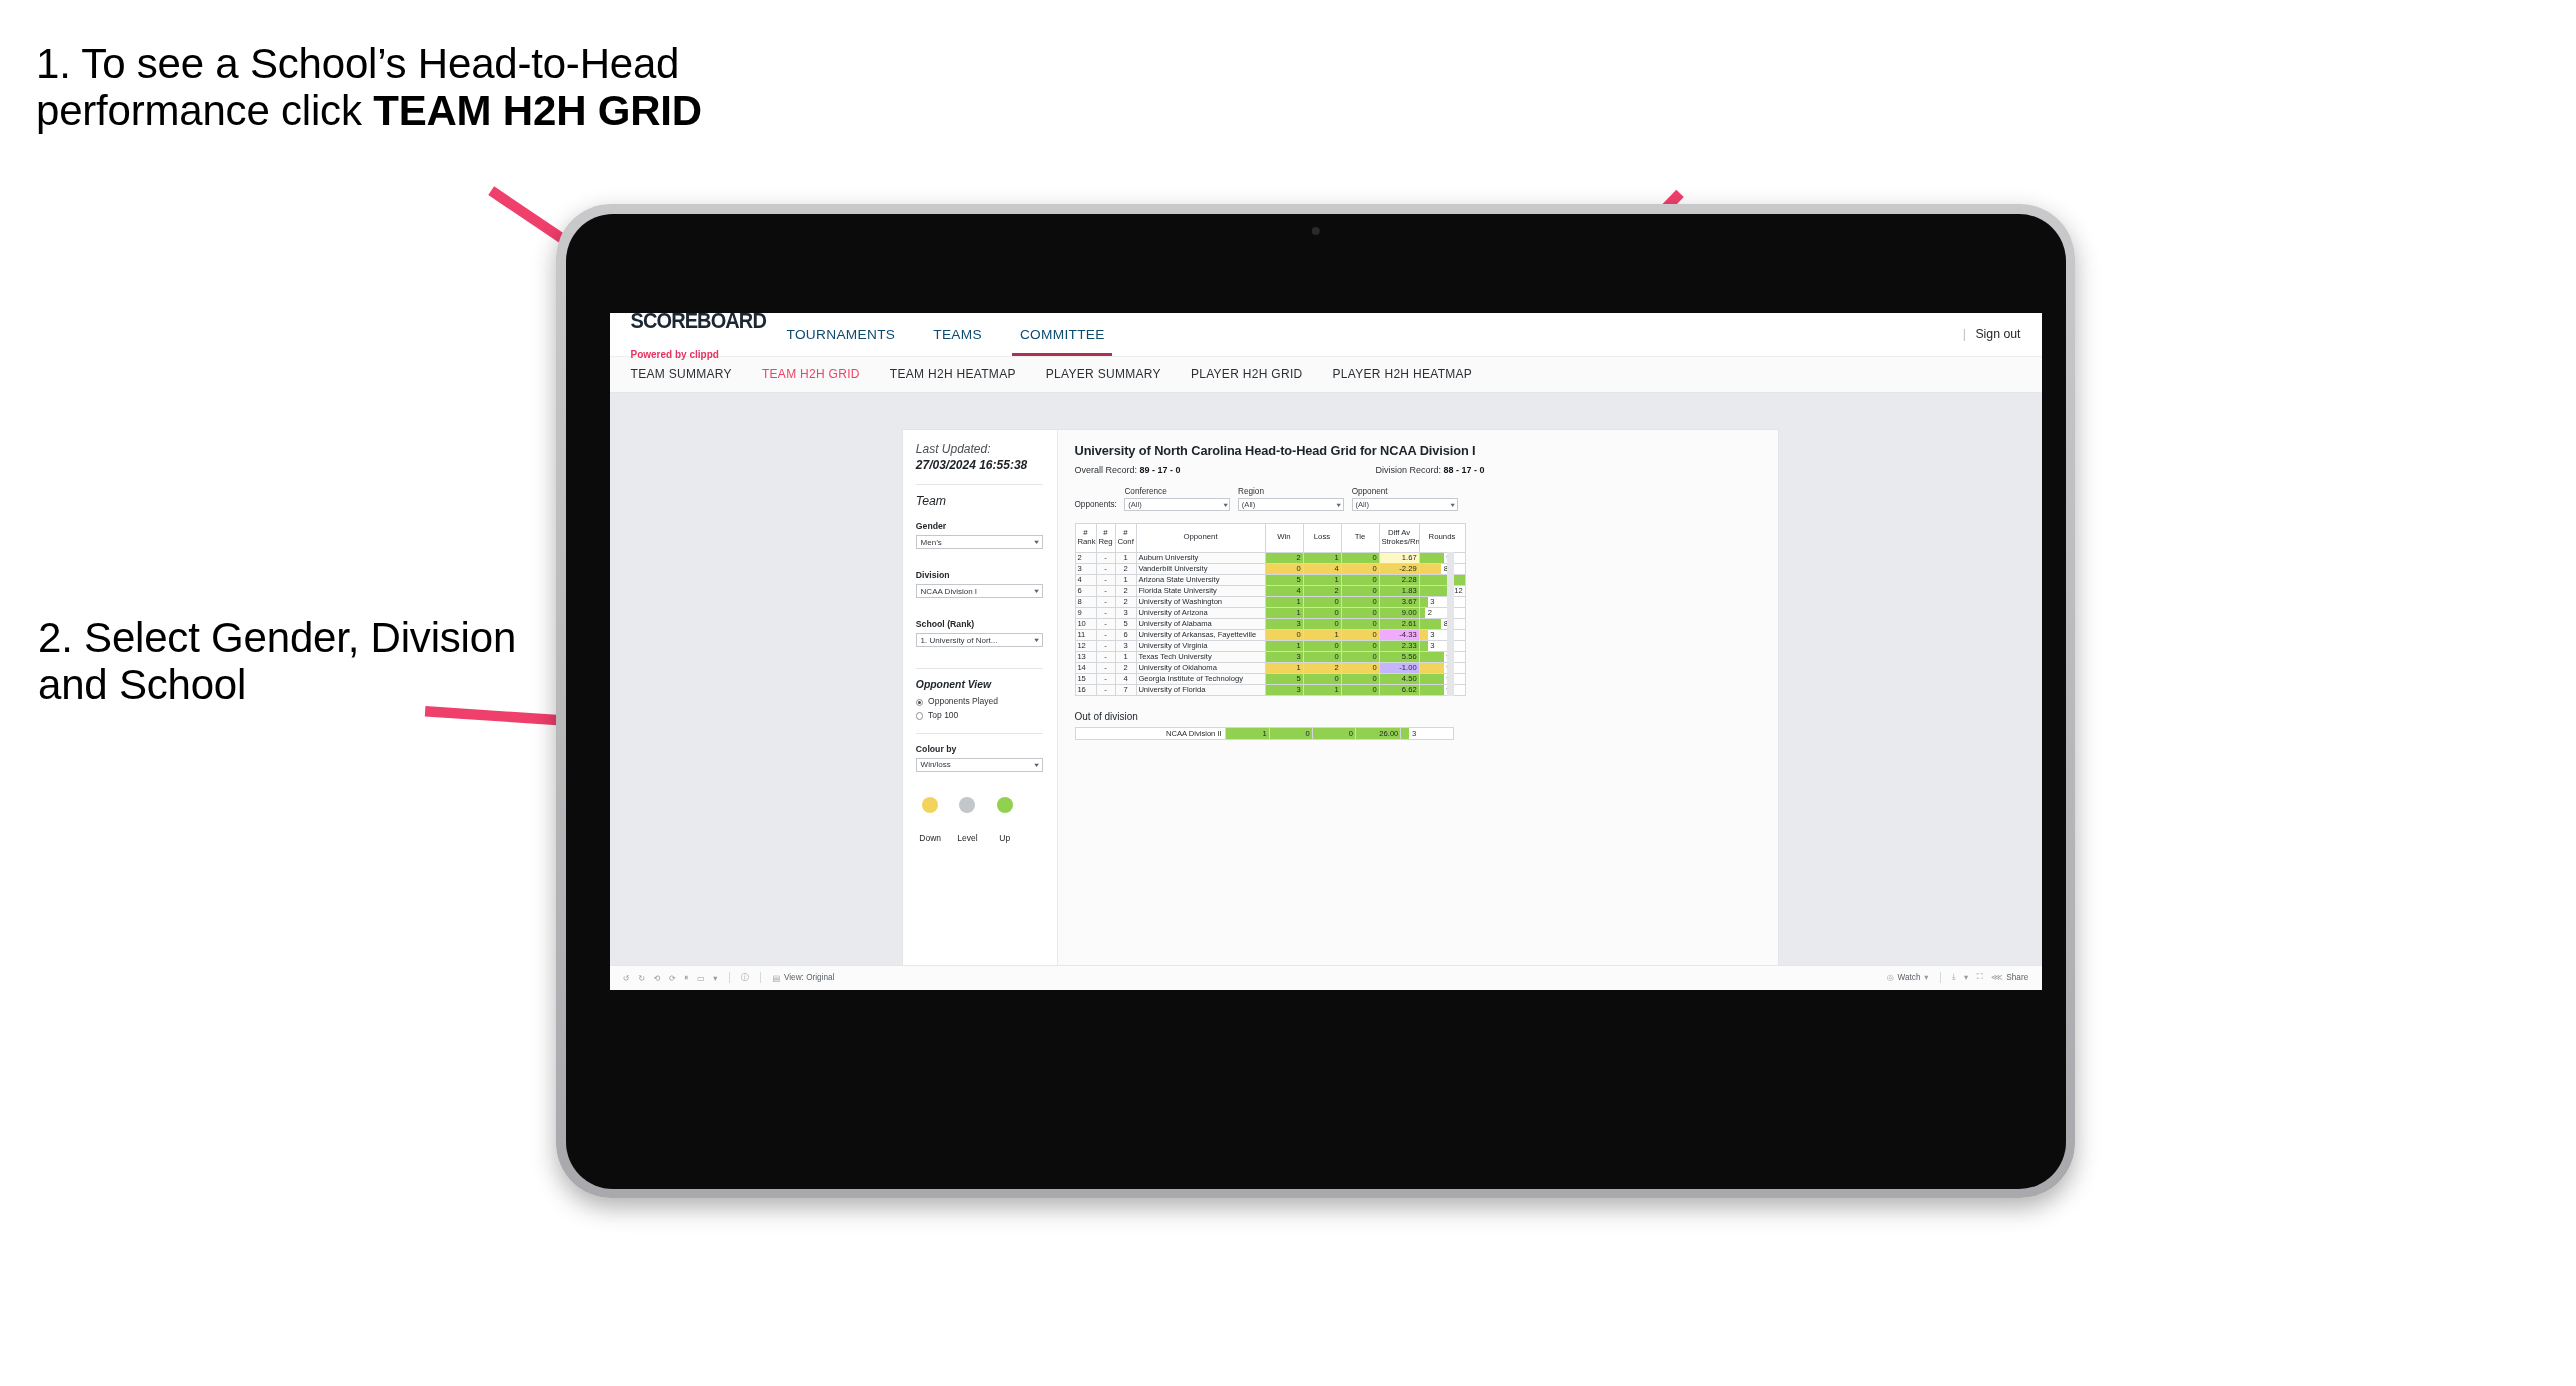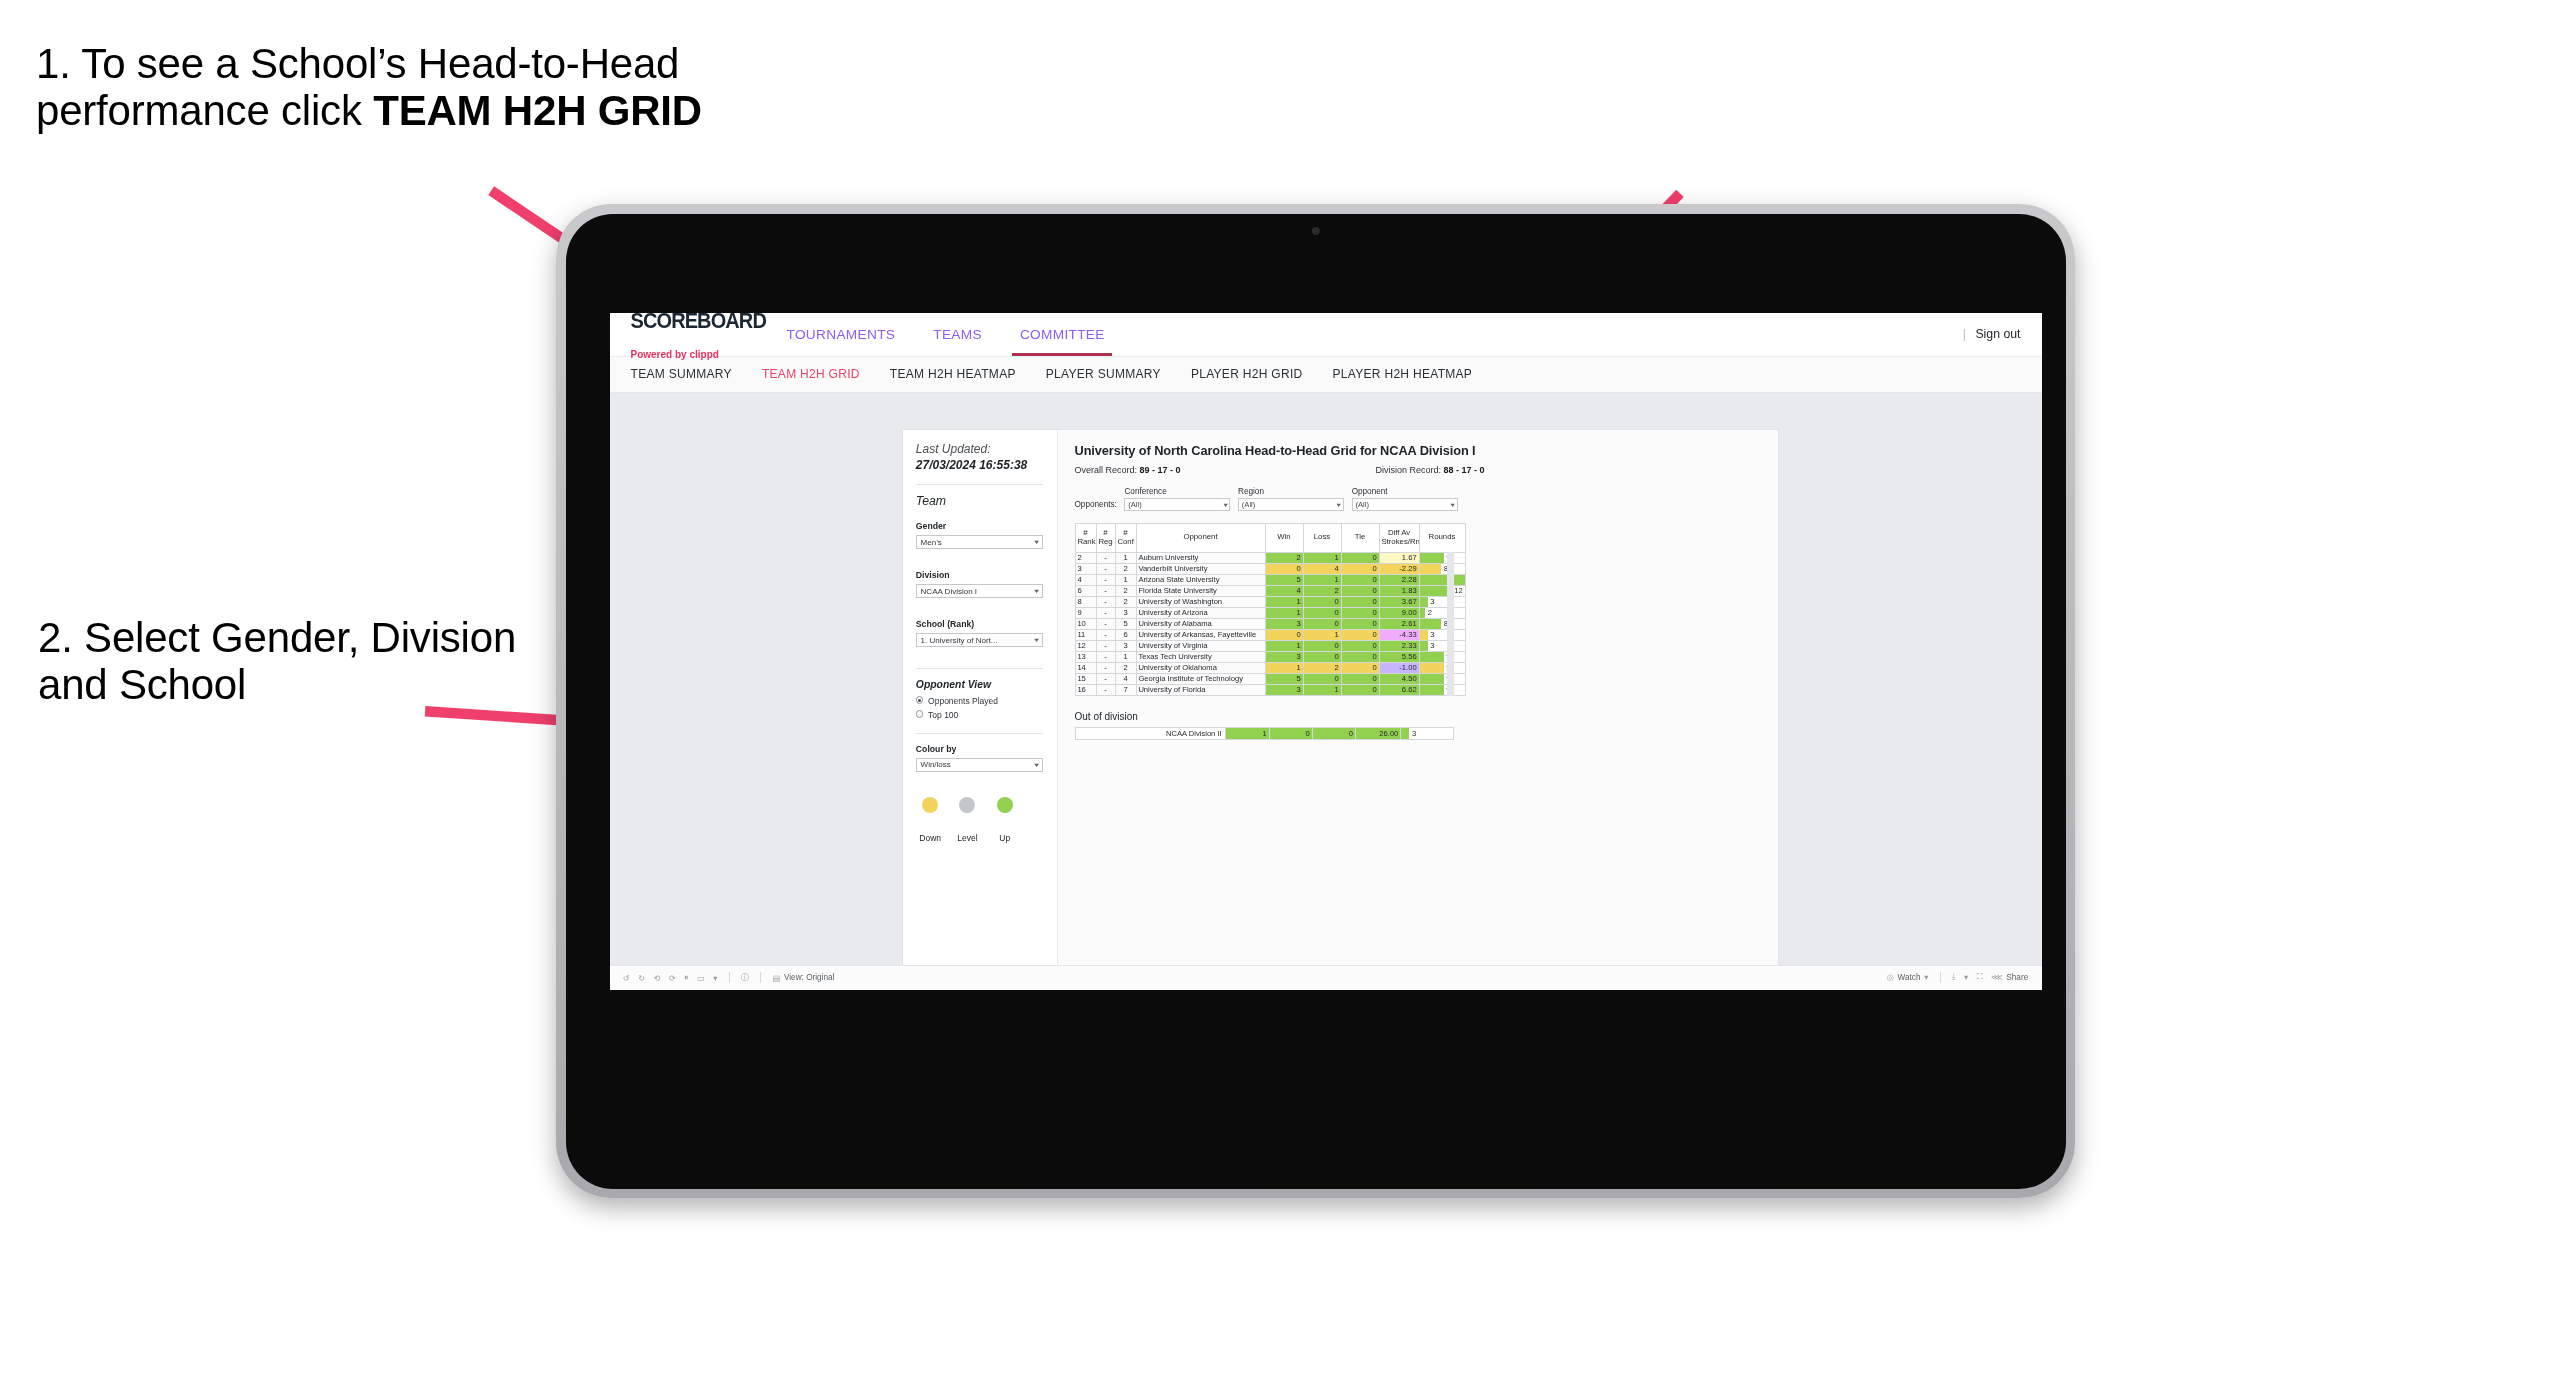--- a/index.html
+++ b/index.html
@@ -69,21 +69,21 @@
   .logo-wrap { width: 112px; line-height: 1; margin-right: 25px; }
   .logo-word {
     font-size: 20px; font-weight: 700; color: #1b2733;
     letter-spacing: -0.9px; font-family: "Liberation Sans", sans-serif;
     transform: scaleY(1.12); transform-origin: left top; display: block;
   }
   .logo-sub { font-size: 10px; color: #303a45; margin-top: 21px; }
   .logo-sub span { color: #e8315f; font-weight: 700; }
   .topnav { display: flex; align-items: center; height: 100%; gap: 0; }
   .topnav a {
-    font-size: 13.7px; color: #8b5cf6; letter-spacing: 0.3px;
+    font-size: 13.7px; color: #0c4a6e; letter-spacing: 0.3px;
     padding: 0 19px; height: 100%; display: flex; align-items: center;
     text-decoration: none; position: relative;
   }
   .topnav a.active::after {
     content: ""; position: absolute; left: 11.4px; right: 11.4px; bottom: 0;
     height: 2.8px; background: #b03050;
   }
   .signout {
     margin-left: auto; display: flex; align-items: center; gap: 9.5px;
     font-size: 12.3px; color: #23282d;
@@ -132,21 +132,21 @@
   .panel h3 { font-size: 12.3px; font-weight: 400; color: #1f2428; margin: 3.8px 0 13.3px 0; font-style: italic; }
   .fld-label { font-size: 8.7px; font-weight: 700; color: #22272b; margin-bottom: 3.8px; }
   .sel {
     height: 14.2px; border: 0.9px solid #c3c7cb; background: #fff;
     display: flex; align-items: center; padding: 0 3.8px;
     font-size: 8px; color: #32373b; position: relative; margin-bottom: 21px;
   }
   .sel .caret {
     margin-left: auto; font-size: 6.6px; color: #5d6469; transform: scaleX(1.4);
   }
-  .radio-row { display: flex; align-items: flex-start; gap: 4.7px; margin-bottom: 3.8px; }
+  .radio-row { display: flex; align-items: flex-end; gap: 4.7px; margin-bottom: 3.8px; }
   .radio {
     width: 7.6px; height: 7.6px; border-radius: 50%;
     border: 0.9px solid #8a9096; background: #fff; position: relative;
     flex: 0 0 7.6px;
   }
   .radio.on::after {
     content: ""; position: absolute; left: 1.5px; top: 1.5px;
     width: 3px; height: 3px; border-radius: 50%; background: #43484d;
   }
   .radio-row span { font-size: 8.5px; color: #2d3237; }

